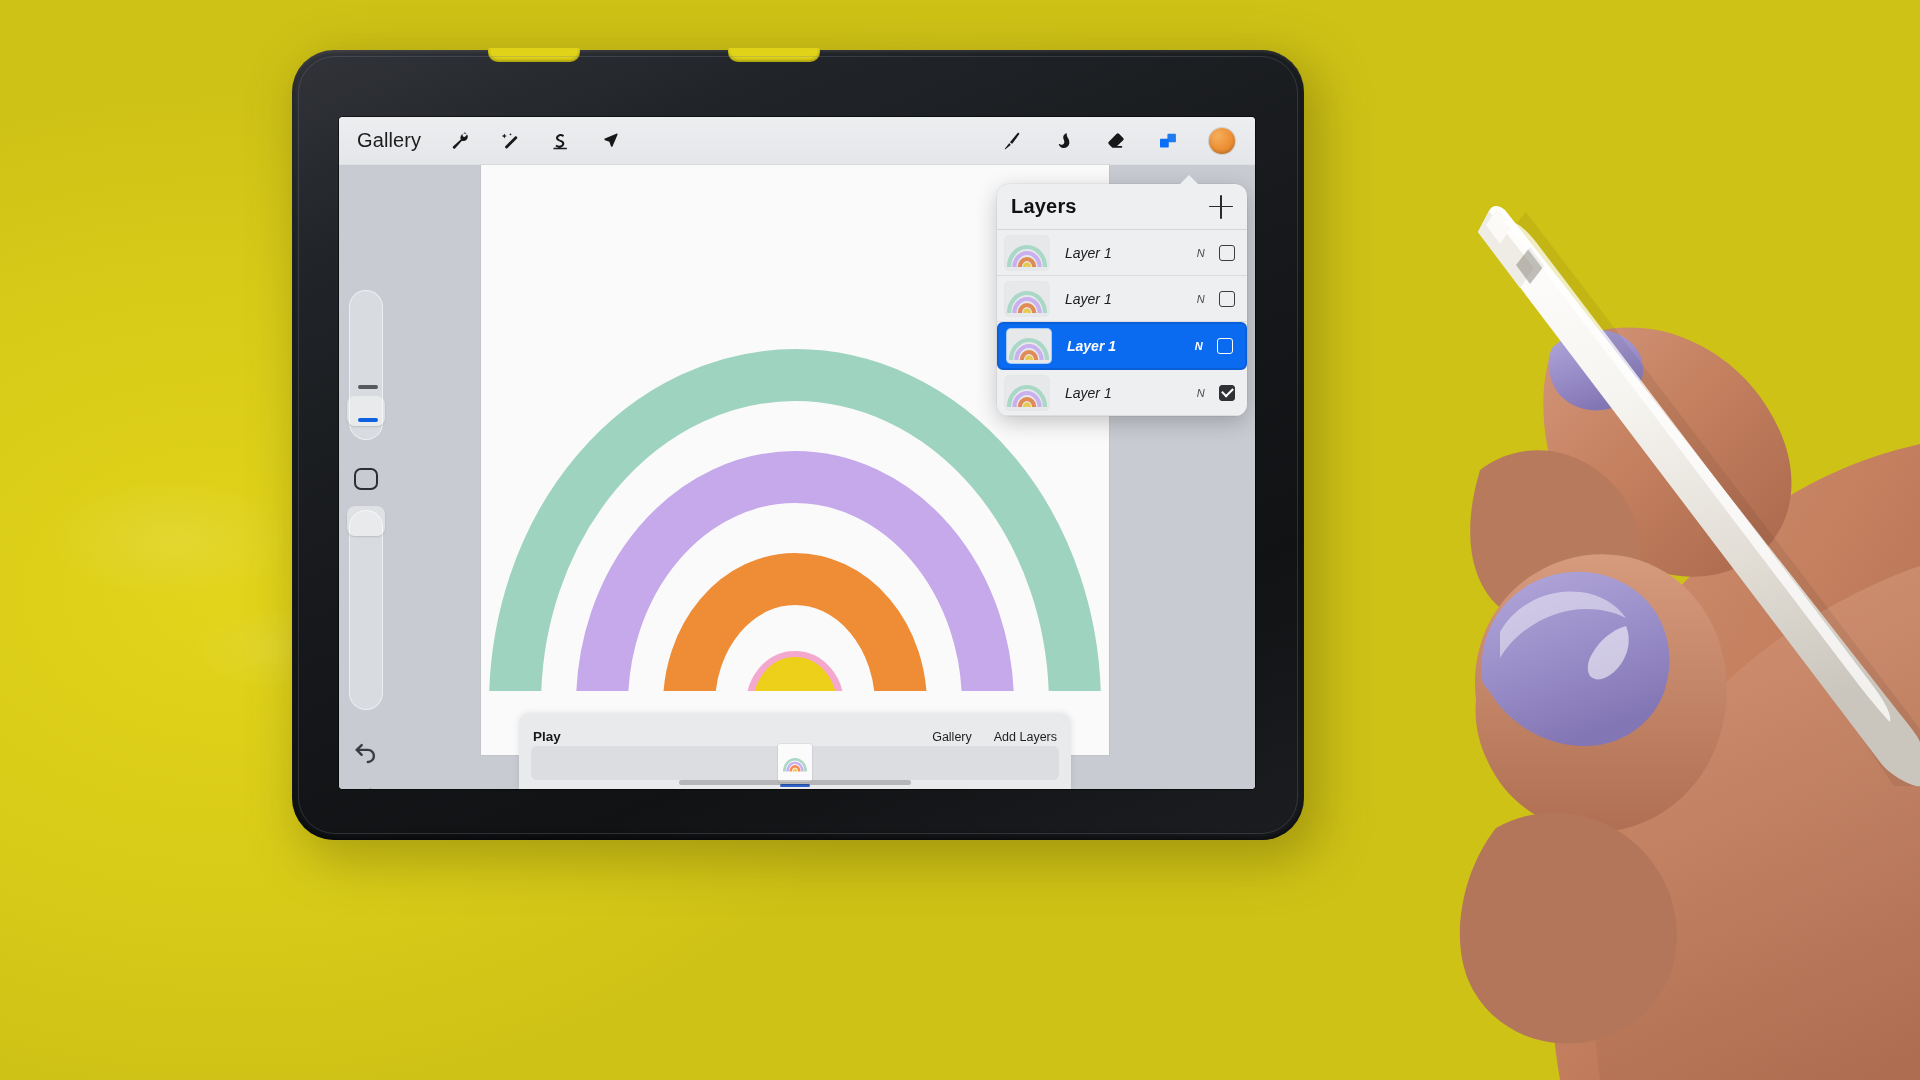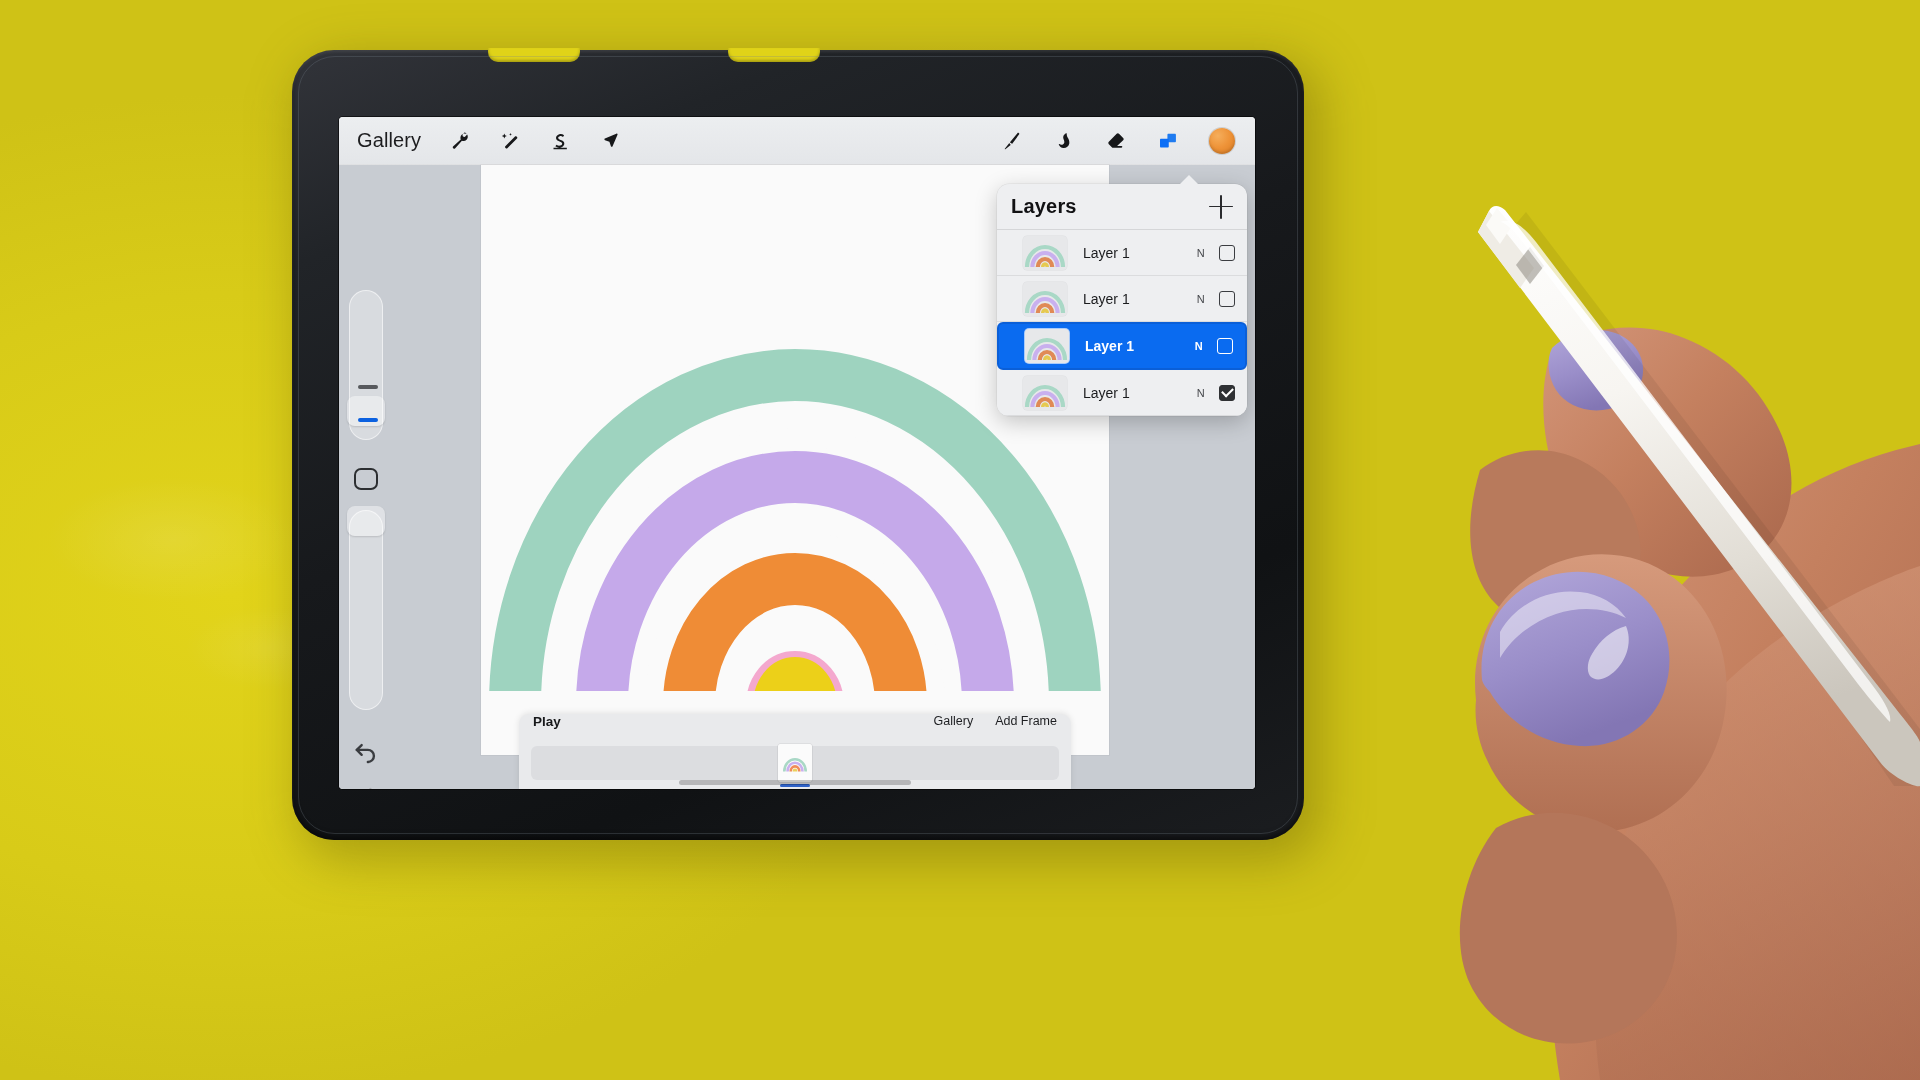--- a/index.html
+++ b/index.html
@@ -160,24 +160,25 @@
   #add-layer-btn{
     margin-left:auto; width:24px; height:24px; position:relative;
   }
   #add-layer-btn:before,#add-layer-btn:after{
     content:""; position:absolute; background:#2a2b2e; border-radius:1px;
   }
   #add-layer-btn:before{ left:0; top:11px; width:24px; height:1.8px; }
   #add-layer-btn:after{ left:11px; top:0; width:1.8px; height:24px; }
 
   .layer-row{
-    display:flex; align-items:center; height:46px; padding:0 12px 0 26px;
+    display:flex; align-items:center; height:46px; padding:0 12px 0 8px;
     border-bottom:.5px solid rgba(0,0,0,.08);
     background:#eeeff1;
     position:relative;
+    font-style:italic;
   }
   .layer-row.selected{
     background:#0a6bf0;
     border:2.5px solid #0a5fd8;
     border-radius:6px;
     height:48px;
   }
   .layer-thumb{
     width:44px; height:34px; border-radius:4px; background:#e7e8ea;
     flex:0 0 auto; position:relative; overflow:hidden;
@@ -202,21 +203,21 @@
   .bg-swatch{ background:#fcfcfc !important; }
   #bg-row{ border-bottom:none; height:48px; }
 
   
   #anim-bar{
     position:absolute; left:180px; bottom:-1px; width:552px; height:76px;
     background:#e9eaec;
     border-radius:10px 10px 0 0;
     box-shadow:0 -1px 6px rgba(0,0,0,.10);
   }
-  #anim-top{ display:flex; align-items:flex-start; height:30px; padding:0 14px; }
+  #anim-top{ display:flex; align-items:flex-end; height:30px; padding:0 14px; }
   #play-btn{ font-size:13.5px; font-weight:700; color:#18191b; }
   #anim-right{ margin-left:auto; display:flex; gap:22px; }
   .anim-link{ font-size:12.5px; color:#1e1f22; }
   #frame-strip{
     position:absolute; left:12px; top:32px; right:12px; height:34px;
     background:#dcdde0; border-radius:6px;
   }
   #frame-thumb{
     position:absolute; left:50%; transform:translateX(-50%); top:-2px;
     width:34px; height:38px; background:#fbfbfb; border-radius:2px;
@@ -476,21 +477,21 @@
             </div>
           </div>
 
       </div>
 
       <div id="anim-bar">
         <div id="anim-top">
           <div id="play-btn">Play</div>
           <div id="anim-right">
             <div class="anim-link">Gallery</div>
-            <div class="anim-link">Add Frame</div>
+            <div class="anim-link">Add Layers</div>
           </div>
         </div>
         <div id="frame-strip">
           <div id="frame-thumb">
             <svg viewBox="0 0 34 30" style="width:26px;height:24px">
               <g fill="none" stroke-linecap="butt">
                 <path d="M3 26 A14 16 0 0 1 31 26" stroke="#a9d8c6" stroke-width="3.4"></path>
                 <path d="M7.2 26 A9.8 11.4 0 0 1 26.8 26" stroke="#c9b0ee" stroke-width="3.4"></path>
                 <path d="M11.4 26 A5.6 6.6 0 0 1 22.6 26" stroke="#ef8c58" stroke-width="3.4"></path>
                 <path d="M15.4 26 A1.6 2.4 0 0 1 18.6 26" stroke="#ecd05a" stroke-width="3"></path>

